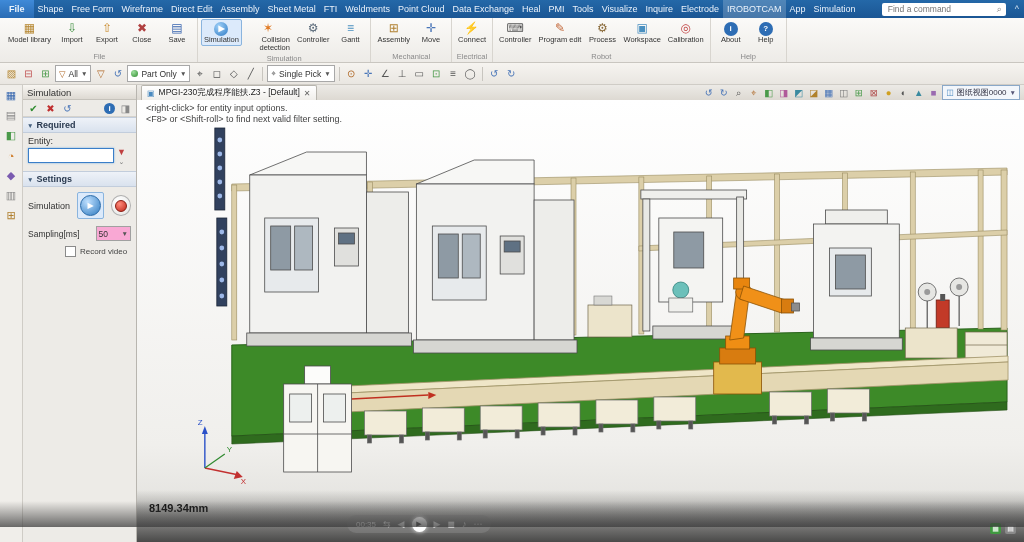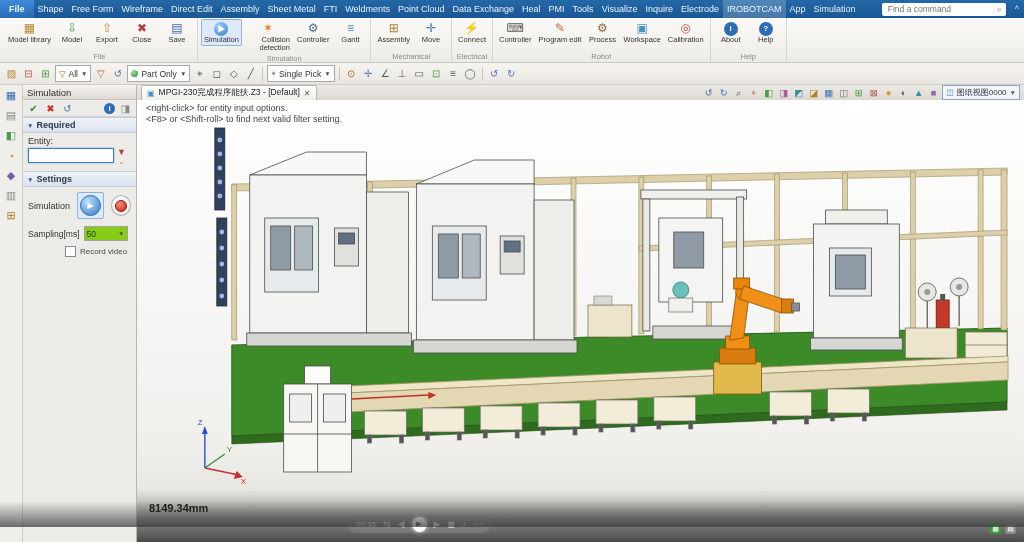--- a/index.html
+++ b/index.html
@@ -67,22 +67,22 @@
   .simrow{display:flex;align-items:center;gap:7px;padding:5px 5px 3px;}
   .selbox{border:1px solid #8ab4de;background:#dceafb;padding:2px;border-radius:2px;display:flex;}
   .playbtn{width:19px;height:19px;border-radius:50%;background:radial-gradient(circle at 35% 30%,#bfe0ff,#2e7ac0);
            border:1px solid #2a6aa8;display:flex;align-items:center;justify-content:center;color:#fff;font-size:8px;}
   .recbtn{width:19px;height:19px;border-radius:50%;background:radial-gradient(circle at 35% 30%,#ffffff,#e4e4e2);
           border:1px solid #b0b0b0;display:flex;align-items:center;justify-content:center;}
   .recdot{width:10px;height:10px;border-radius:50%;background:radial-gradient(circle at 35% 30%,#ff8a7a,#c0281c);
           border:1px solid #8a1a10;}
   .chkrow{display:flex;align-items:center;gap:4px;padding:3px 4px 2px 42px;font-size:8px;color:#444;}
   .chk{width:9px;height:9px;border:1px solid #8a8a8a;background:#fff;flex:none;}
-  .samprow{display:flex;align-items:center;gap:4px;padding:4px 5px 2px;font-size:8.5px;}
-  .sampdd{width:38px;height:13px;border:1px solid #a0a0a0;background:#84cc16;display:flex;align-items:center;
+  .samprow{display:flex;align-items:center;gap:16px;padding:4px 5px 2px;font-size:8.5px;}
+  .sampdd{width:38px;height:13px;border:1px solid #a0a0a0;background:#f9a8d4;display:flex;align-items:center;
           justify-content:space-between;padding:0 2px;font-size:8.5px;}
   .panel-body{flex:1;}
 
   
   .viewport{flex:1;position:relative;overflow:hidden;background:#f4f3f0;}
   .tabbar{height:15px;background:linear-gradient(#eceae6,#ddd9d2);border-bottom:1px solid #c0bdb6;
           display:flex;align-items:center;padding:0 4px;gap:2px;}
   .tab{height:14px;align-self:flex-end;background:linear-gradient(#ffffff,#f0eeea);border:1px solid #b8b5ae;border-bottom:none;
        display:flex;align-items:center;gap:4px;padding:0 5px;font-size:8.5px;color:#222;border-radius:2px 2px 0 0;white-space:nowrap;}
   .tab .tclose{color:#666;font-size:8px;}
@@ -145,21 +145,21 @@
   <div class="ribbon">
 
     <div class="rgroup">
       <div class="rbuttons">
         <div class="rbtn">
           <span class="ric" style="color:#b5862f">▦</span>
           <span class="rlbl">Model library</span>
           </div>
         <div class="rbtn">
           <span class="ric" style="color:#3f8f3f">⇩</span>
-          <span class="rlbl">Model</span>
+          <span class="rlbl">Import</span>
           </div>
         <div class="rbtn">
           <span class="ric" style="color:#c98a2a">⇧</span>
           <span class="rlbl">Export</span>
           </div>
         <div class="rbtn">
           <span class="ric" style="color:#b04040">✖</span>
           <span class="rlbl">Close</span>
           </div>
         <div class="rbtn">

